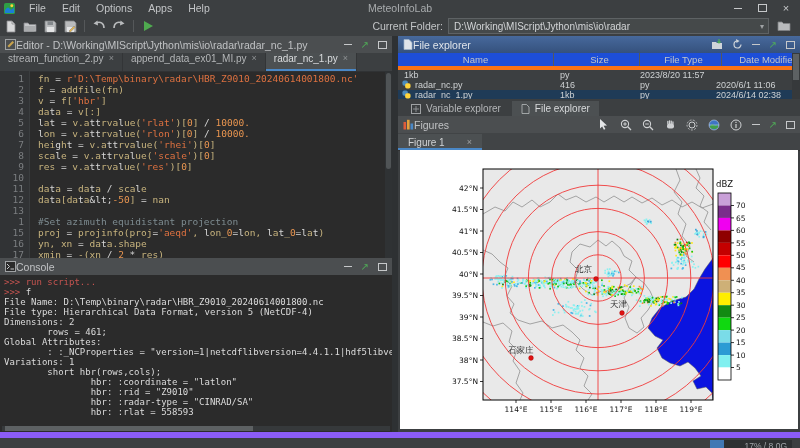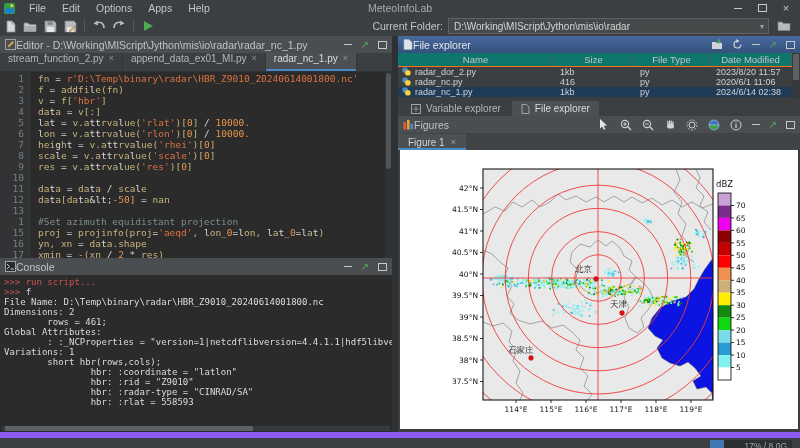--- a/index.html
+++ b/index.html
@@ -62,42 +62,42 @@
   .pr{color:#c75450;}
   .ct{color:#dcdcdc;}
   #con-hscroll{position:absolute;left:2px;bottom:1px;width:388px;height:5px;background:#36393b;}
   #con-hthumb{position:absolute;left:3px;top:0;width:64%;height:5px;background:#5d6163;}
 
   
   #vsplit{position:absolute;left:392px;top:36px;width:6px;height:396px;background:#2e3133;}
 
   
   #fx-panel{position:absolute;left:398px;top:36px;width:402px;height:63px;background:#3c3f41;}
-  #fx-header{display:grid;grid-template-columns:156px 80px 76px 82px;height:13px;background:#0f766e;
-             border-bottom:1px solid #f97316;}
+  #fx-header{display:grid;grid-template-columns:156px 80px 76px 82px;height:13px;background:#1d4ed8;
+             border-bottom:4px solid #f97316;gap:6px;}
   #fx-header .hc{display:flex;align-items:center;justify-content:center;font-size:9.5px;
                  color:#c3c6c8;border-right:1px solid #55595b;overflow:hidden;}
   #fx-rows .row{display:grid;grid-template-columns:156px 80px 76px 82px;height:10px;
                 align-items:center;font-size:9px;color:#ced1d3;}
   #fx-rows .row.sel{background:#1f3b57;}
   #fx-rows .cell{padding-left:6px;white-space:nowrap;overflow:hidden;}
   #fx-rows .namec{display:flex;align-items:center;gap:4px;padding-left:4px;}
   #fx-vscroll{position:absolute;right:0;top:17px;width:8px;bottom:0;background:#36393b;}
   #fx-vthumb{position:absolute;left:1px;top:1px;width:6px;height:26px;background:#5d6163;}
 
   
   #bottom-tabs{position:absolute;left:398px;top:99px;width:402px;height:17px;background:#3c3f41;
                display:flex;align-items:flex-end;gap:2px;padding-left:4px;border-bottom:1px solid #333;}
   .btab{display:flex;align-items:center;gap:5px;height:15px;padding:0 9px;font-size:10px;color:#b4b6b8;}
   .btab.active{background:#4c5052;color:#d8dadc;}
 
   
   #fig-panel{position:absolute;left:398px;top:116px;width:402px;height:316px;background:#3c3f41;}
   #fig-tabbar{height:17px;background:#414446;display:flex;align-items:flex-end;border-bottom:1px solid #333;}
-  .ftab{display:flex;align-items:center;gap:6px;height:16px;padding:0 10px;font-size:10px;
+  .ftab{display:flex;align-items:center;gap:22px;height:16px;padding:0 10px;font-size:10px;
         color:#d0d2d4;background:#4c5052;box-shadow:inset 0 -2px 0 #4a88c7;}
   #fig-canvas{position:absolute;left:2px;top:34px;width:398px;height:279px;background:#ffffff;}
   .fig-tool{display:flex;align-items:center;justify-content:center;width:13px;height:13px;}
 
   
   #statusbar{position:absolute;left:0;top:432px;width:800px;height:16px;background:#3c3f41;
              border-top:6px solid #8b5cf6;}
   #mem{position:absolute;right:8px;top:2px;width:82px;height:11px;background:#2d3032;}
   #mem-fill{position:absolute;left:0;top:0;height:11px;background:#4178b4;}
   #mem-text{position:absolute;right:5px;top:1px;font-size:8.5px;color:#a2a6aa;}
@@ -253,20 +253,21 @@
       <span class="pt-icons">
         <span class="i-min"></span>
         <span class="i-rest">↗</span>
         <span class="i-max"></span>
       </span>
     </div>
     <div id="console-body">
         <div class="cl"><span class="pr">&gt;&gt;&gt; </span><span class="pr">run script...</span></div>
         <div class="cl"><span class="pr">&gt;&gt;&gt; </span><span class="ct">f</span></div>
         <div class="cl ct">File Name: D:\Temp\binary\radar\HBR_Z9010_20240614001800.nc</div>
+        <div class="cl ct">File type: Hierarchical Data Format, version 5 (NetCDF-4)</div>
         <div class="cl ct">Dimensions: 2</div>
         <div class="cl ct">        rows = 461;</div>
         <div class="cl ct">Global Attributes:</div>
         <div class="cl ct">        : :_NCProperties = "version=1|netcdflibversion=4.4.1.1|hdf5libversion=1.10.2"</div>
         <div class="cl ct">Variations: 1</div>
         <div class="cl ct">        short hbr(rows,cols);</div>
         <div class="cl ct">                hbr: :coordinate = "latlon"</div>
         <div class="cl ct">                hbr: :rid = "Z9010"</div>
         <div class="cl ct">                hbr: :radar-type = "CINRAD/SA"</div>
         <div class="cl ct">                hbr: :rlat = 558593</div>
@@ -299,27 +300,20 @@
       </span>
     </div>
     <div id="fx-header">
       <div class="hc">Name</div>
       <div class="hc">Size</div>
       <div class="hc">File Type</div>
       <div class="hc">Date Modified</div>
     </div>
     <div id="fx-rows">
         <div class="row">
-          <div class="cell namec">
-            <span><svg width="9" height="9" viewBox="0 0 10 10">
-                <rect x="0.5" y="0.5" width="6" height="6" rx="2" fill="#4b8bbe"></rect>
-                <rect x="3.5" y="3.5" width="6" height="6" rx="2" fill="#ffd43b"></rect>
-              </svg></span>
-            <span>radar_dor_2.py</span>
-          </div>
           <div class="cell">1kb</div>
           <div class="cell">py</div>
           <div class="cell">2023/8/20 11:57</div>
         </div>
         <div class="row">
           <div class="cell namec">
             <span><svg width="9" height="9" viewBox="0 0 10 10">
                 <rect x="0.5" y="0.5" width="6" height="6" rx="2" fill="#4b8bbe"></rect>
                 <rect x="3.5" y="3.5" width="6" height="6" rx="2" fill="#ffd43b"></rect>
               </svg></span>

